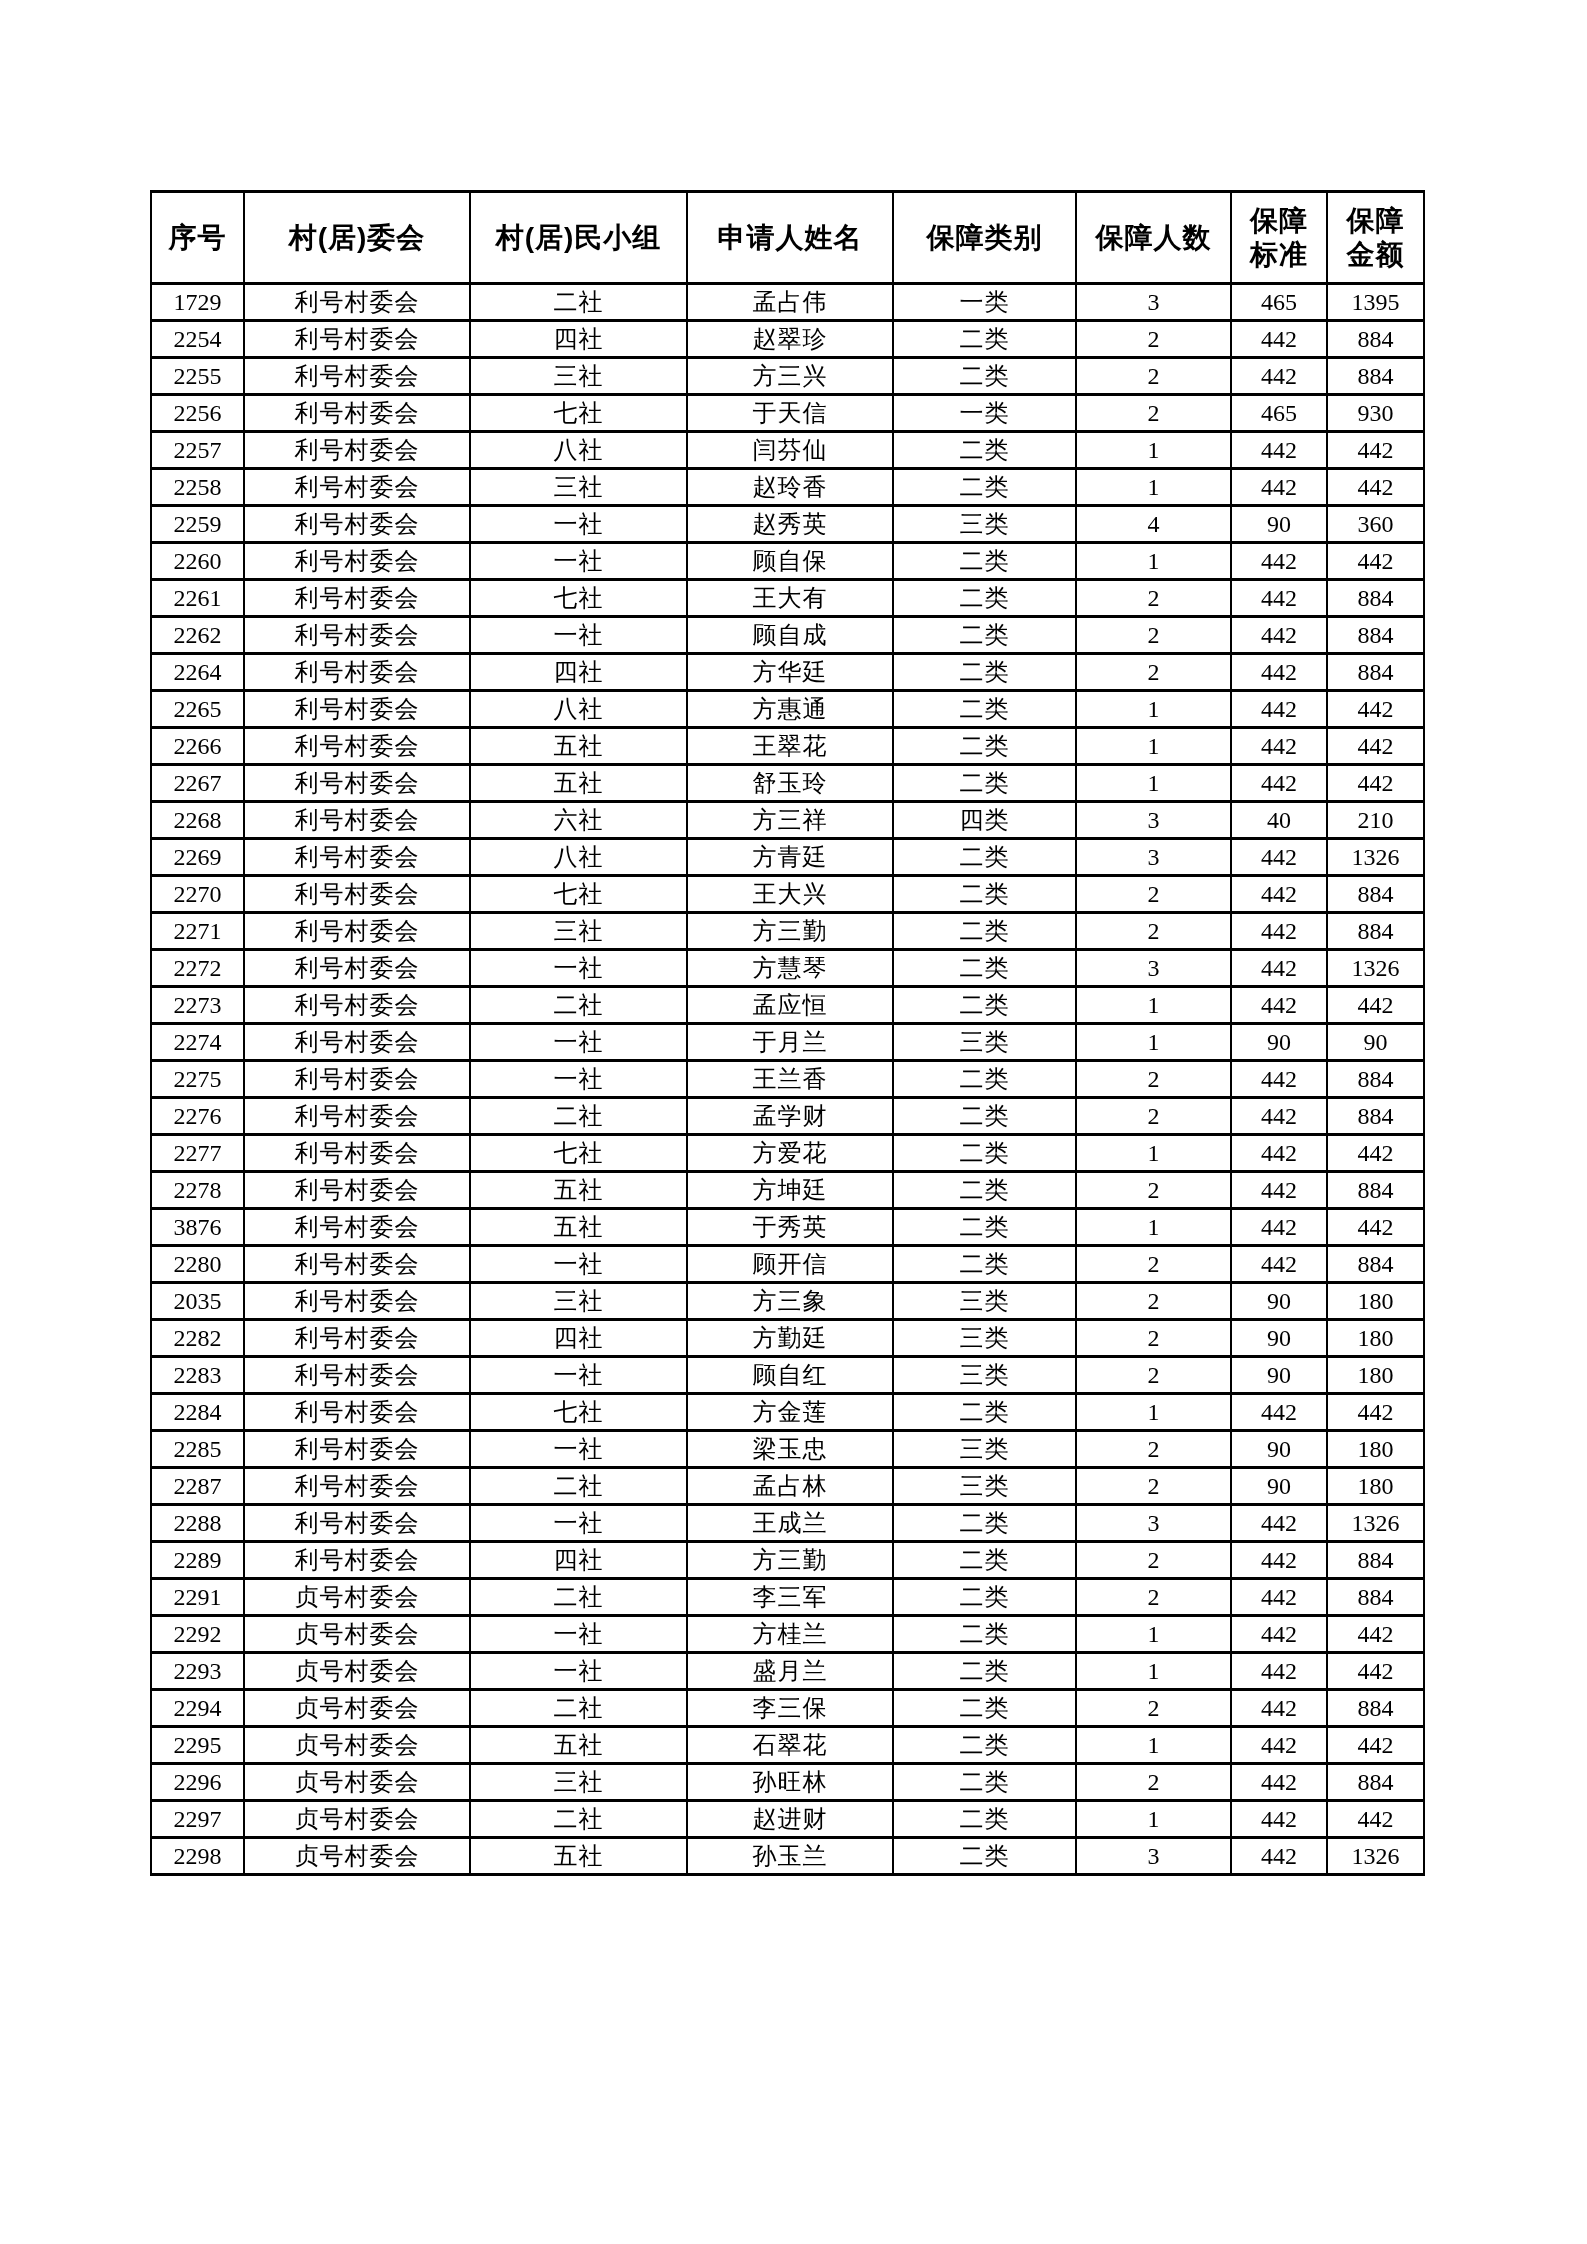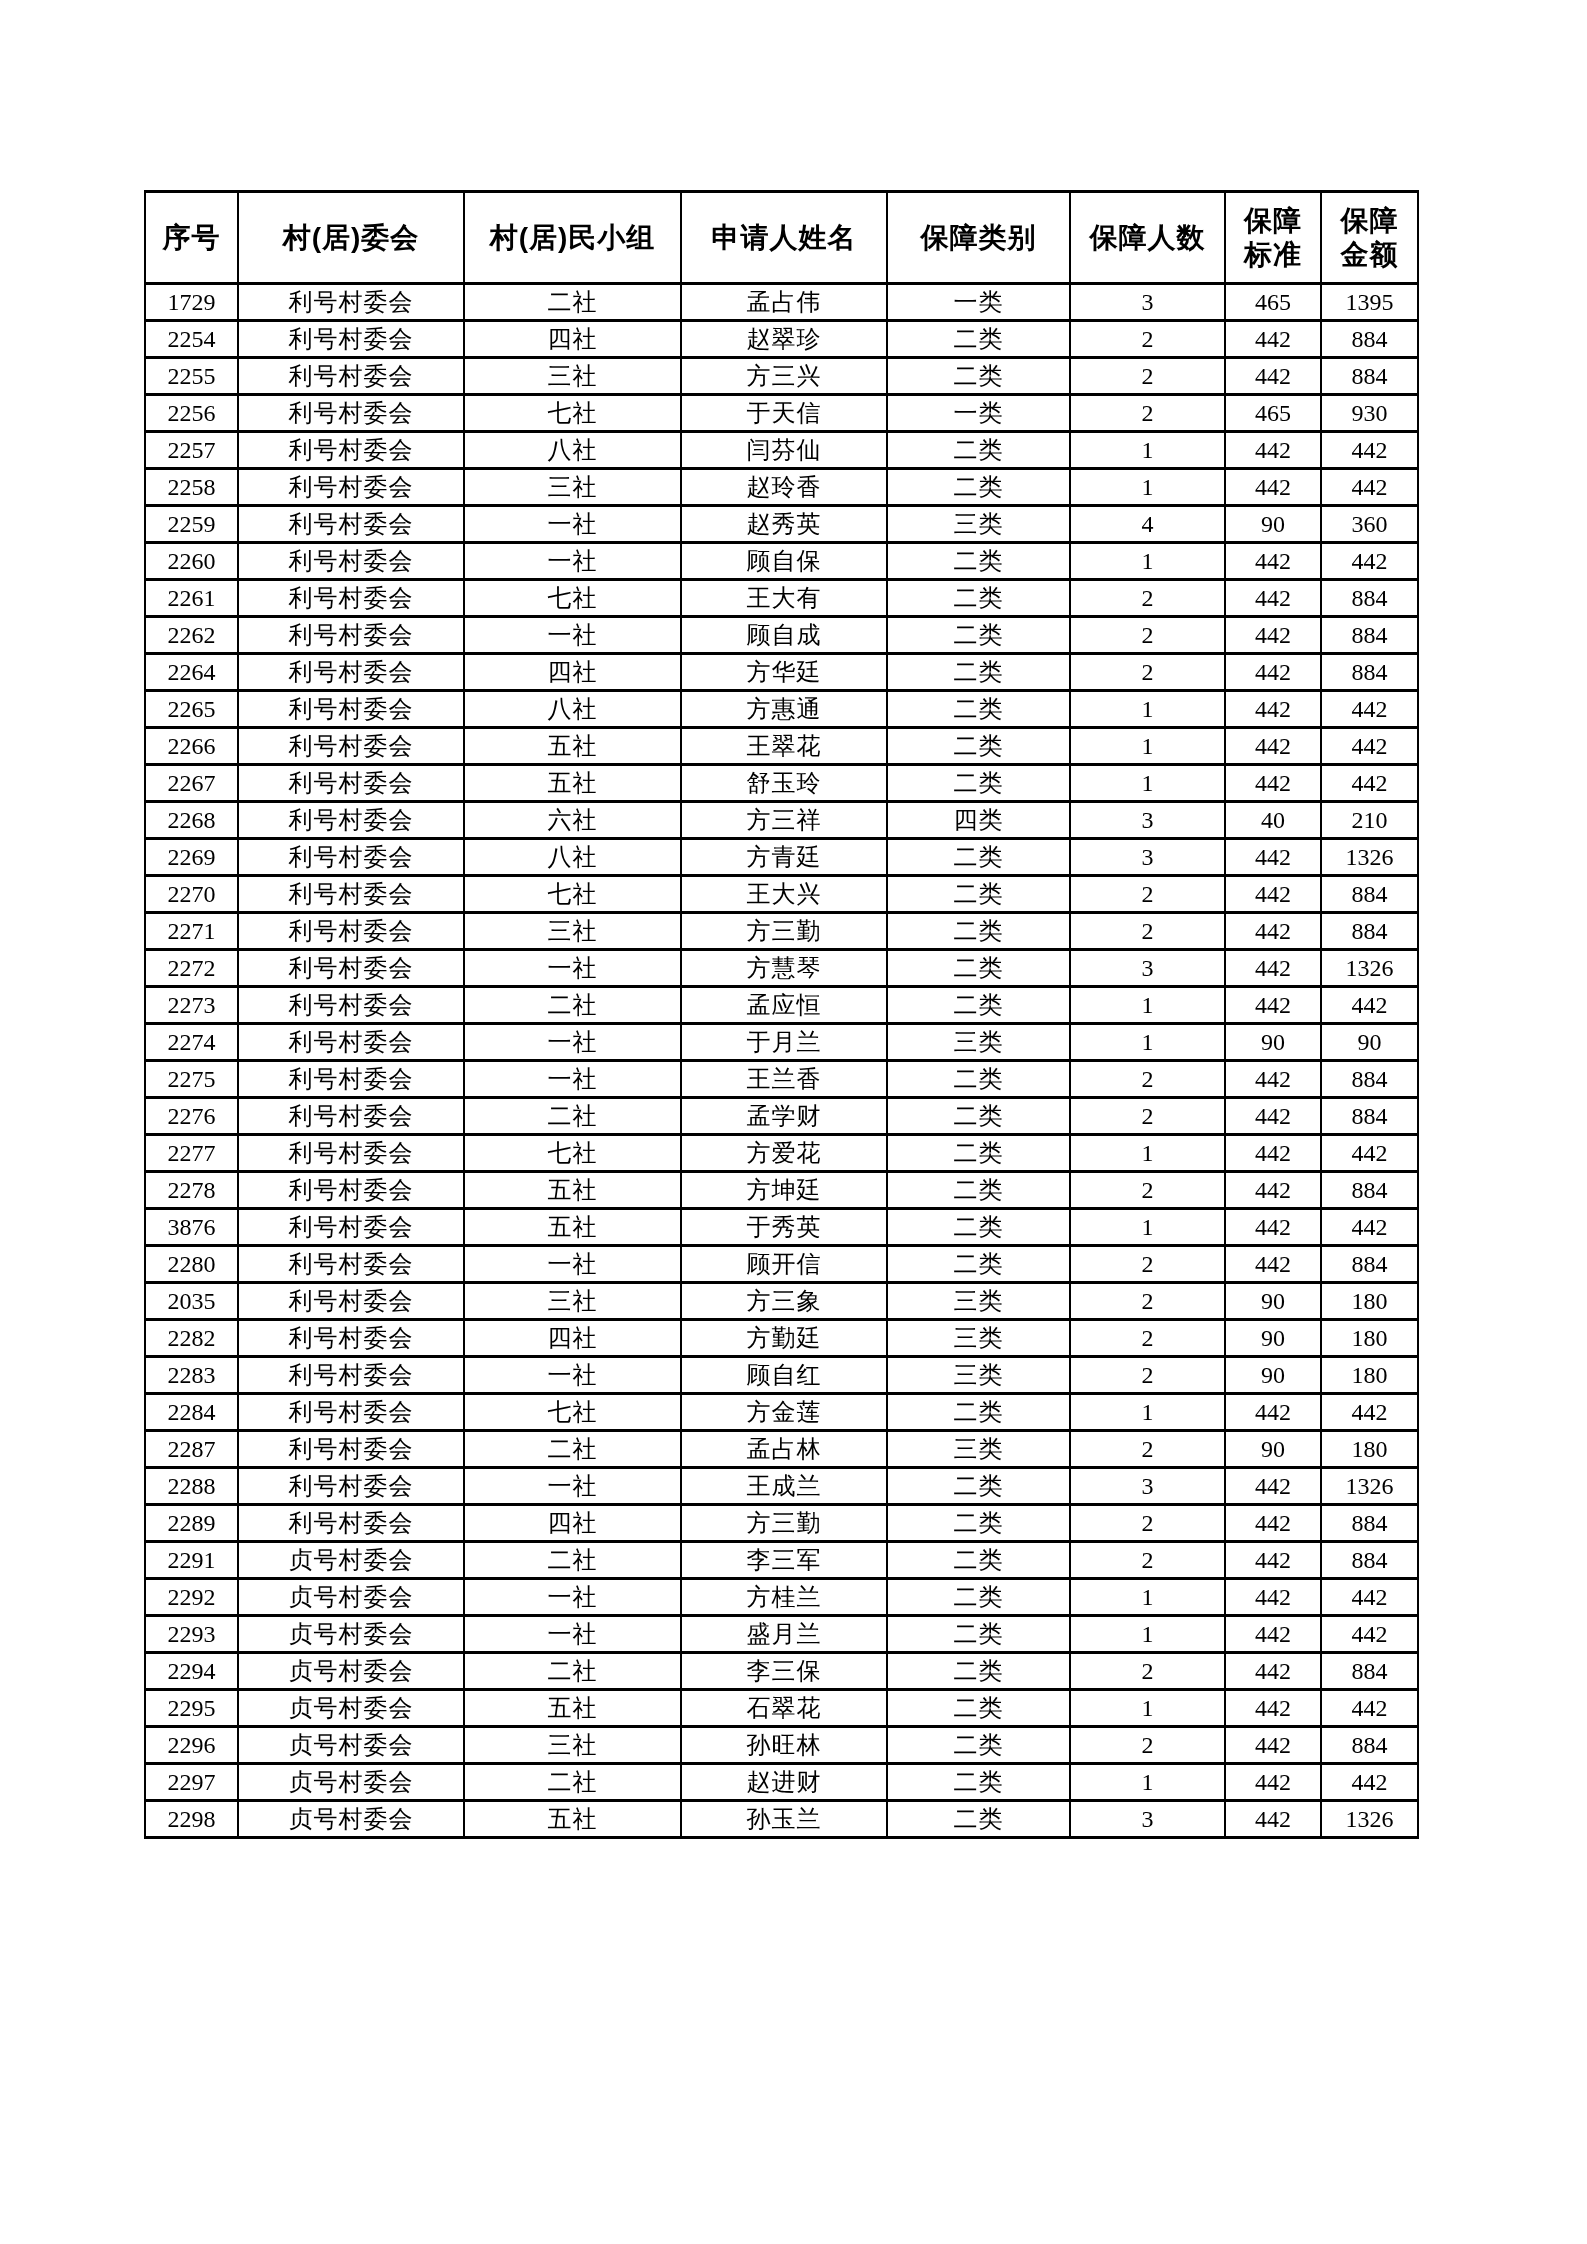--- a/index.html
+++ b/index.html
@@ -5,21 +5,21 @@
   html,body{margin:0;padding:0;}
   body{
     width:1587px;height:2244px;
     background:#ffffff;
     position:relative;
     font-family:"Liberation Serif","DejaVu Serif",serif;
     color:#000000;
   }
   .sheet{
     position:absolute;
-    left:144px;top:190px;
+    left:150px;top:190px;
     width:1273px;
   }
   table.grid{
     border-collapse:collapse;
     table-layout:fixed;
     width:1273px;
     background:#ffffff;
   }
   table.grid th, table.grid td{
     border-left:2px solid #000;
@@ -400,20 +400,30 @@
           <td class="num">2284</td>
           <td>利号村委会</td>
           <td>七社</td>
           <td>方金莲</td>
           <td>二类</td>
           <td class="num">1</td>
           <td class="num">442</td>
           <td class="num">442</td>
         </tr>
         <tr>
+          <td class="num">2285</td>
+          <td>利号村委会</td>
+          <td>一社</td>
+          <td>梁玉忠</td>
+          <td>三类</td>
+          <td class="num">2</td>
+          <td class="num">90</td>
+          <td class="num">180</td>
+        </tr>
+        <tr>
           <td class="num">2287</td>
           <td>利号村委会</td>
           <td>二社</td>
           <td>孟占林</td>
           <td>三类</td>
           <td class="num">2</td>
           <td class="num">90</td>
           <td class="num">180</td>
         </tr>
         <tr>

